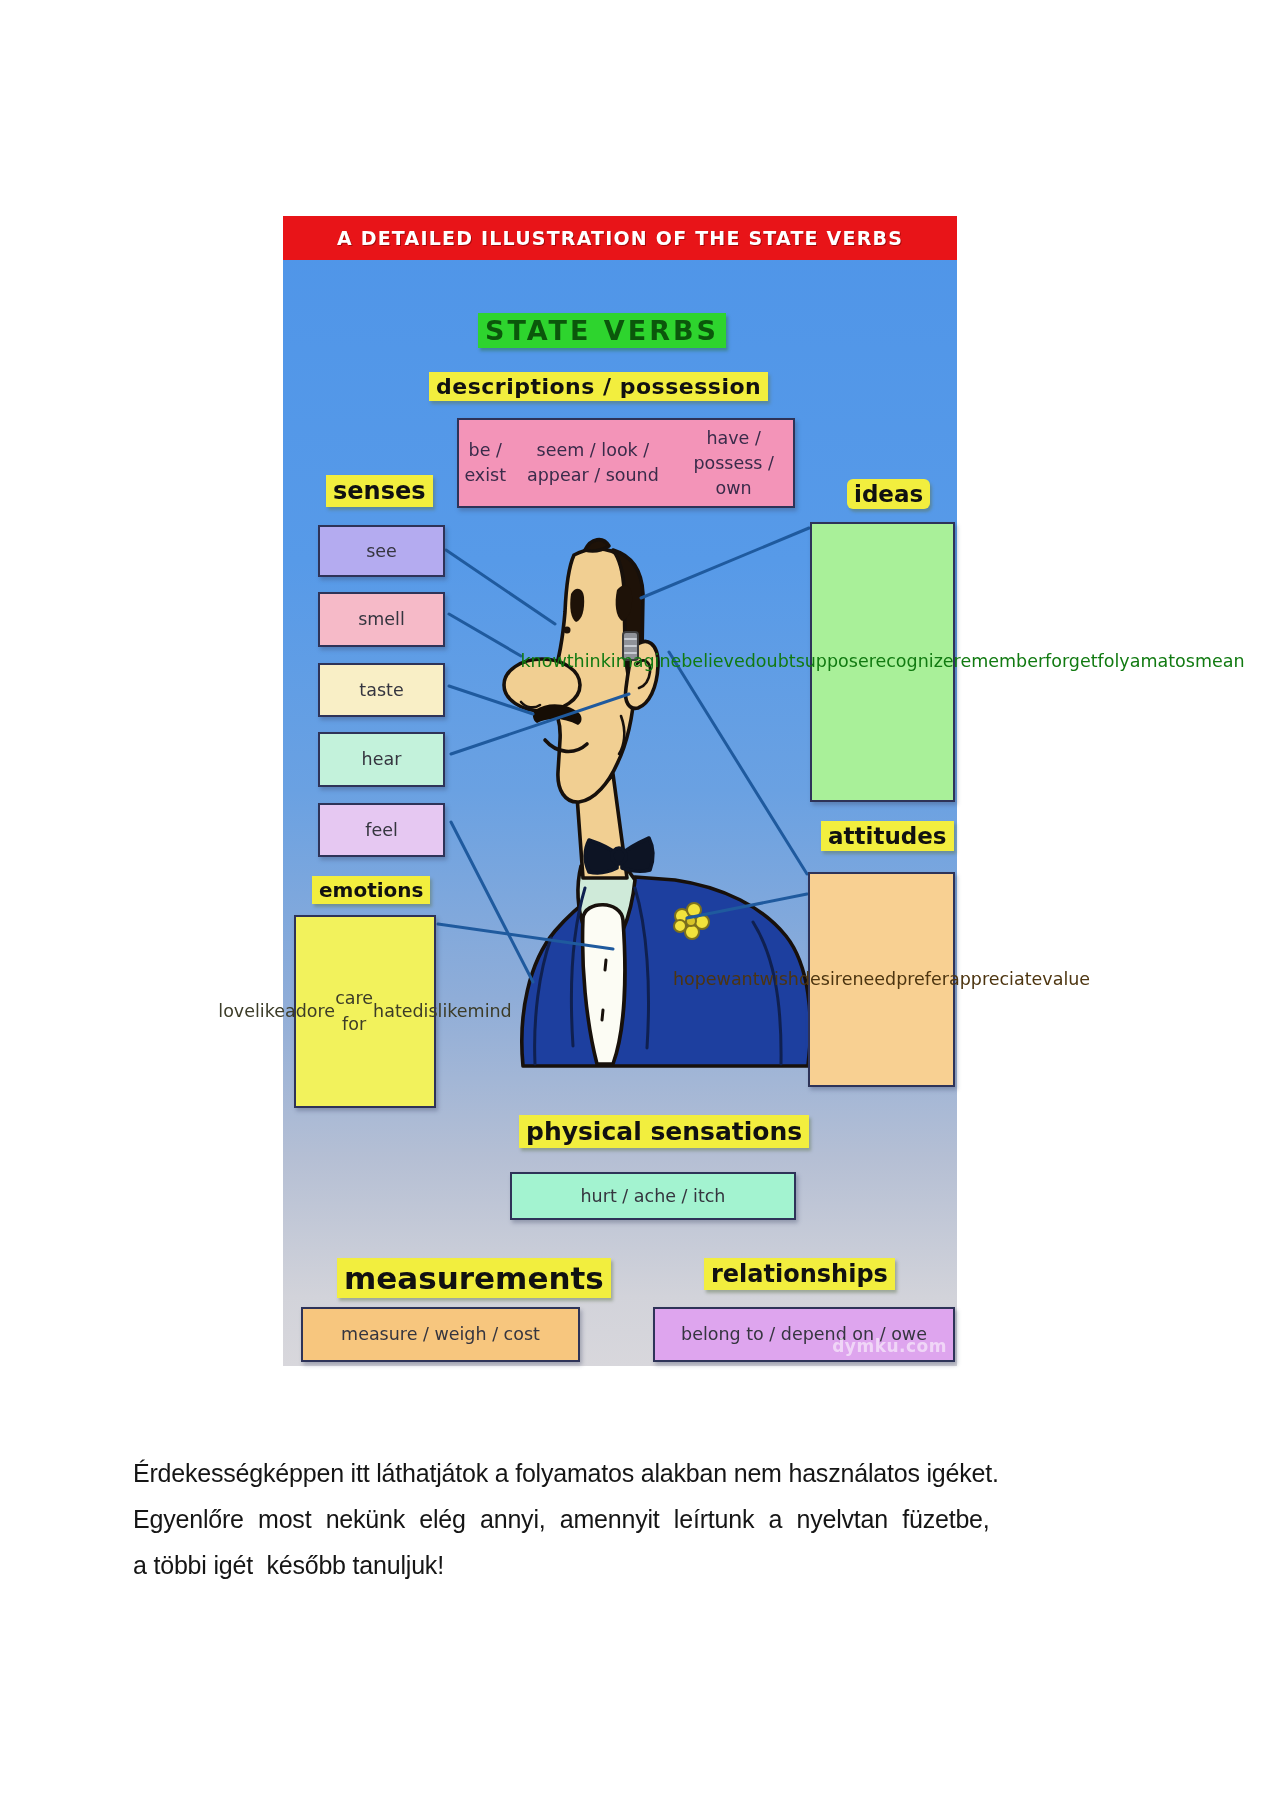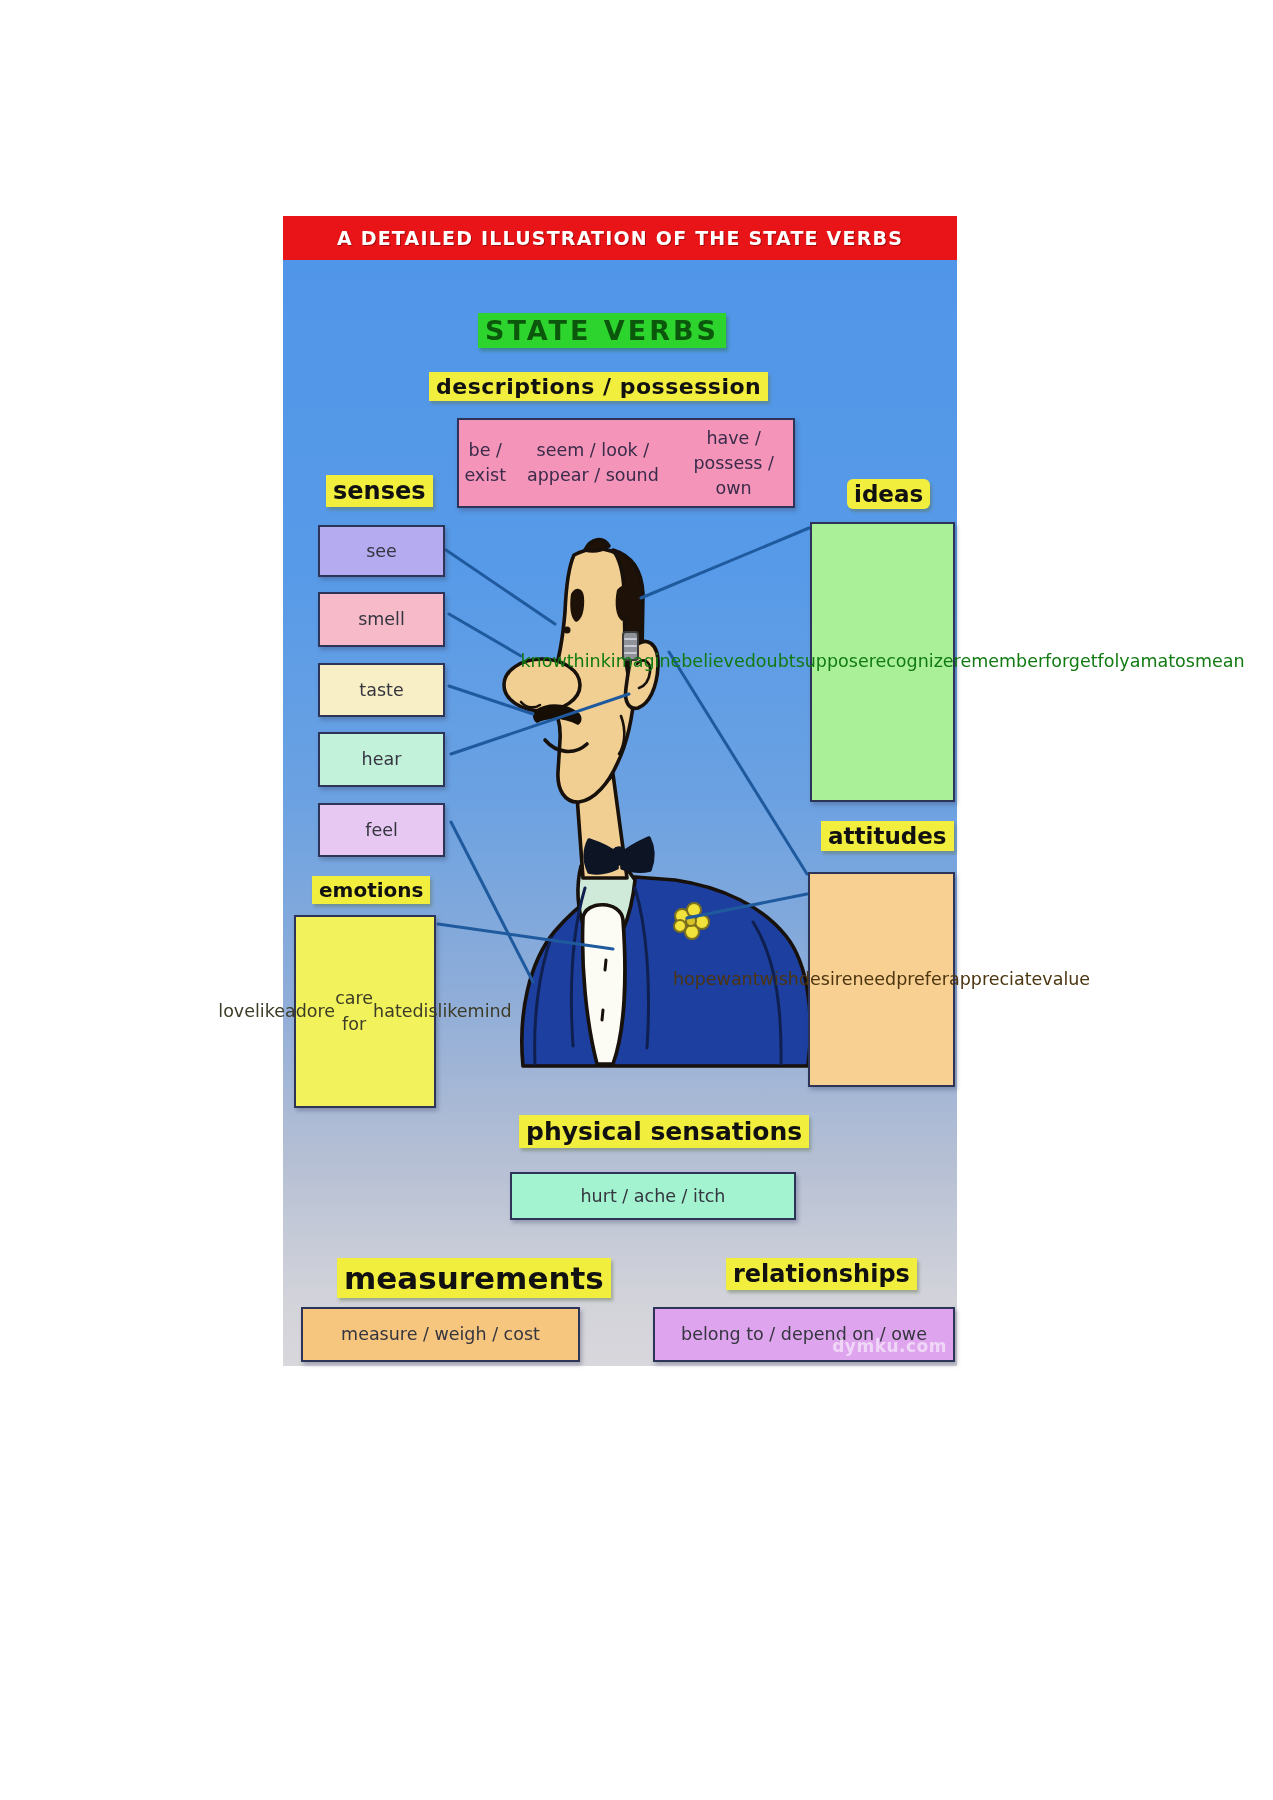--- a/index.html
+++ b/index.html
@@ -13,21 +13,21 @@
   .hl{position:absolute;font-weight:bold;color:#111;padding:2px 7px;white-space:nowrap;
         box-shadow:2px 3px 3px rgba(95,115,75,.45);}
   .title{left:195px;top:97px;font-size:27px;letter-spacing:3px;box-shadow:2px 3px 3px rgba(40,110,60,.45);}
   .desc-label{left:146px;top:156px;font-size:22px;letter-spacing:.5px;}
   .senses-label{left:43px;top:259px;font-size:24px;}
   .ideas-label{left:564px;top:263px;font-size:23px;}
   .attitudes-label{left:538px;top:605px;font-size:23px;}
   .emotions-label{left:29px;top:660px;font-size:20px;}
   .physical-label{left:236px;top:899px;font-size:25px;}
   .measurements-label{left:54px;top:1042px;font-size:31px;}
-  .relationships-label{left:443px;top:1042px;font-size:24px;}
+  .relationships-label{left:421px;top:1042px;font-size:24px;}
   .vbox{position:absolute;border:2.5px solid #2e3358;box-sizing:border-box;
         display:flex;align-items:center;justify-content:center;
         color:#35353f;font-size:17.5px;line-height:25px;text-align:center;
         box-shadow:2px 3px 4px rgba(60,70,100,.35);}
   .pink-box{left:174px;top:202px;width:338px;height:90px;color:#3a2b4a;line-height:25px;}
   .sense-box{left:35px;width:127px;}
   .sb-see{top:309px;height:52px;}
   .sb-smell{top:376px;height:55px;}
   .sb-taste{top:447px;height:54px;}
   .sb-hear{top:516px;height:55px;}
@@ -204,14 +204,19 @@
     </div>
 
     <div class="hl relationships-label" style="background: rgb(242, 238, 62);">relationships</div>
     <div class="vbox belong-box" style="background: rgb(222, 165, 238);">
       <span>belong to / depend on / owe</span>
       <span class="watermark">dymku.com</span>
     </div>
 
   </div>
 
+  <div class="paragraph">
+    <div class="ln">Érdekességképpen itt láthatjátok a folyamatos alakban nem használatos igéket.</div>
+    <div class="ln ln2">Egyenlőre most nekünk elég annyi, amennyit leírtunk a nyelvtan füzetbe,</div>
+    <div class="ln">a többi igét  később tanuljuk!</div>
+  </div>
 
 </div>
 
 </body></html>

